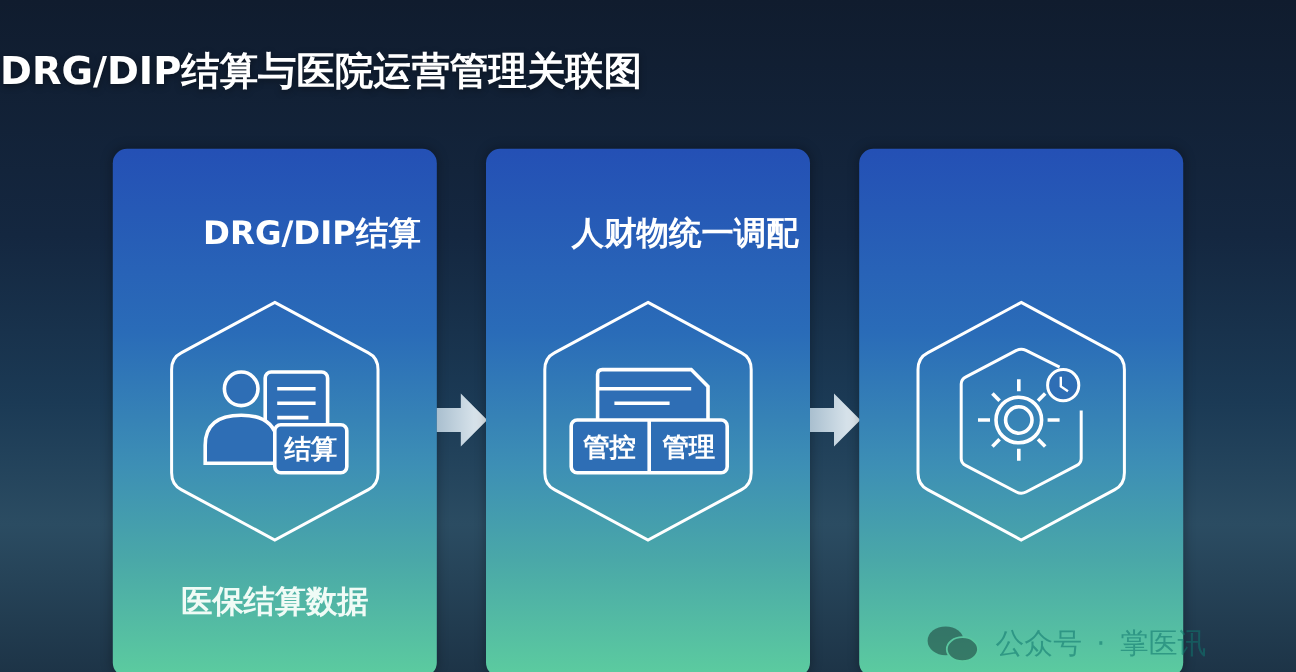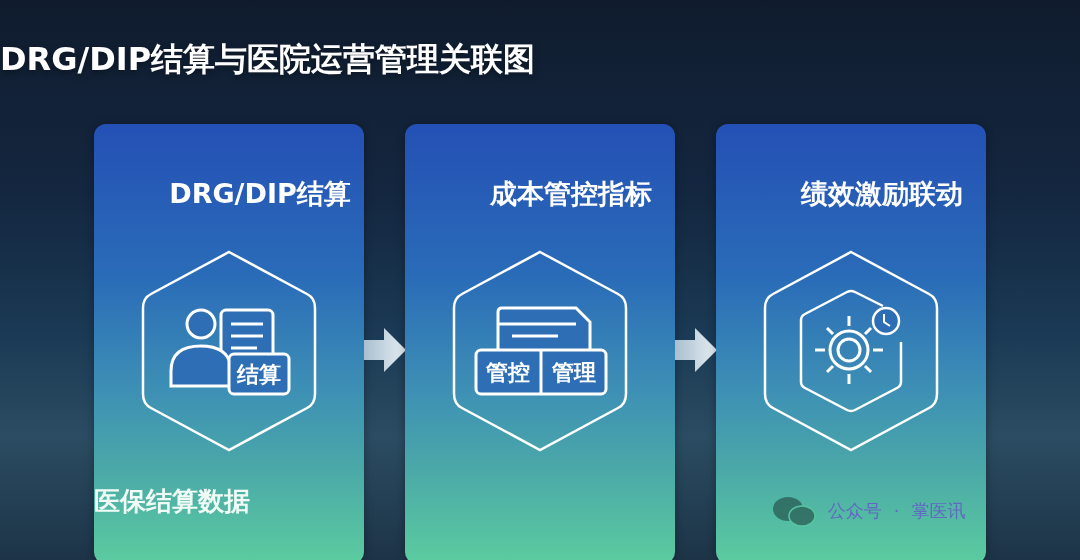--- a/index.html
+++ b/index.html
@@ -18,28 +18,28 @@
     position:absolute; top:124px; width:270px; height:440px;
     border-radius:12px;
     background: linear-gradient(180deg, #2450b5 0%, #2a6cb8 35%, #3d8fb5 60%, #4aa8a8 78%, #5ccc9f 100%);
     box-shadow:0 0 10px rgba(0,0,0,0.3);
   }
   .card-title {
     position:absolute; top:52px; left:0; width:100%; text-align:center;
     color:#fff; font-size:27px; font-weight:bold;margin-left:31px;
   }
   .card-foot {
-    position:absolute; top:360px; left:0; width:100%; 
+    position:absolute; top:360px; left:0; width:100%; text-align:center;
     color:#f0fbf6; font-size:26px; font-weight:bold;
   }
   .hex { position:absolute; left:45px; top:122px; width:180px; height:210px; }
   .arrow { position:absolute; top:326px; width:46px; height:48px; }
   .watermark {
-    position:absolute; left:772px; top:496px; color:#6d28d9; opacity:0.55;
-    font-size:18px; white-space:nowrap;
+    position:absolute; left:772px; top:520px; color:#0f766e; opacity:0.55;
+    font-size:24px; white-space:nowrap;
   }
   .watermark .dot { margin:0 12px; }
   .wm-icon { display:inline-block; vertical-align:middle; margin-right:6px; }
 </style>
 </head>
 <body>
 
 <div class="title">DRG/DIP结算与医院运营管理关联图</div>
 
 <div class="card" style="left:94px;">
@@ -62,39 +62,38 @@
   <defs>
       <linearGradient id="ag" x1="0" x2="1">
         <stop offset="0" stop-color="#a9bfcf"></stop>
         <stop offset="1" stop-color="#e6eef3"></stop>
       </linearGradient>
     </defs>
   <path d="M2 14 L22 14 L22 2 L44 24 L22 46 L22 34 L2 34 Z" fill="url(#ag)"></path>
 </svg>
 
 <div class="card" style="left:405px;">
-  <div class="card-title">成本管控指标</div>
+  <div class="card-title">人财物统一调配</div>
   <svg class="hex" viewBox="0 0 180 210">
     <path d="M90 6 L168 48 Q176 52 176 62 L176 148 Q176 158 168 162 L90 204 L12 162 Q4 158 4 148 L4 62 Q4 52 12 48 Z" fill="none" stroke="#fff" stroke-width="2.5"></path>
     <path d="M48 104 L48 66 Q48 62 52 62 L126 62 L140 76 L140 104" fill="#2e6eb5" stroke="#fff" stroke-width="3"></path>
     <line x1="48" y1="78" x2="126" y2="78" stroke="#fff" stroke-width="3"></line>
     <line x1="62" y1="90" x2="108" y2="90" stroke="#fff" stroke-width="3"></line>
     <rect x="26" y="104" width="130" height="44" rx="5" fill="#2e6eb5" stroke="#fff" stroke-width="3"></rect>
     <line x1="91" y1="104" x2="91" y2="148" stroke="#fff" stroke-width="3"></line>
     <text x="58" y="134" text-anchor="middle" fill="#fff" font-size="22" font-weight="bold" font-family="DejaVu Sans, sans-serif">管控</text>
     <text x="124" y="134" text-anchor="middle" fill="#fff" font-size="22" font-weight="bold" font-family="DejaVu Sans, sans-serif">管理</text>
   </svg>
 </div>
 
 <svg class="arrow" style="left:673px;" viewBox="0 0 46 48">
   <path d="M2 14 L22 14 L22 2 L44 24 L22 46 L22 34 L2 34 Z" fill="url(#ag)"></path>
 </svg>
 
 <div class="card" style="left:716px;">
-  <div class="card-title">绩效激励联动</div>
   <svg class="hex" viewBox="0 0 180 210">
     <path d="M90 6 L168 48 Q176 52 176 62 L176 148 Q176 158 168 162 L90 204 L12 162 Q4 158 4 148 L4 62 Q4 52 12 48 Z" fill="none" stroke="#fff" stroke-width="2.5"></path>
     <path d="M122 60 L94 46 Q90 44 86 46 L44 68 Q40 70 40 74 L40 136 Q40 140 44 142 L86 164 Q90 166 94 164 L136 142 Q140 140 140 136 L140 96" fill="none" stroke="#fff" stroke-width="2.5"></path>
     <circle cx="88" cy="104" r="19" fill="none" stroke="#fff" stroke-width="3"></circle>
     <circle cx="88" cy="104" r="11" fill="none" stroke="#fff" stroke-width="3"></circle>
     <g stroke="#fff" stroke-width="3">
       <line x1="88" y1="70" x2="88" y2="80"></line>
         <line x1="88" y1="128" x2="88" y2="138"></line>
       <line x1="54" y1="104" x2="64" y2="104"></line>
         <line x1="112" y1="104" x2="122" y2="104"></line>

